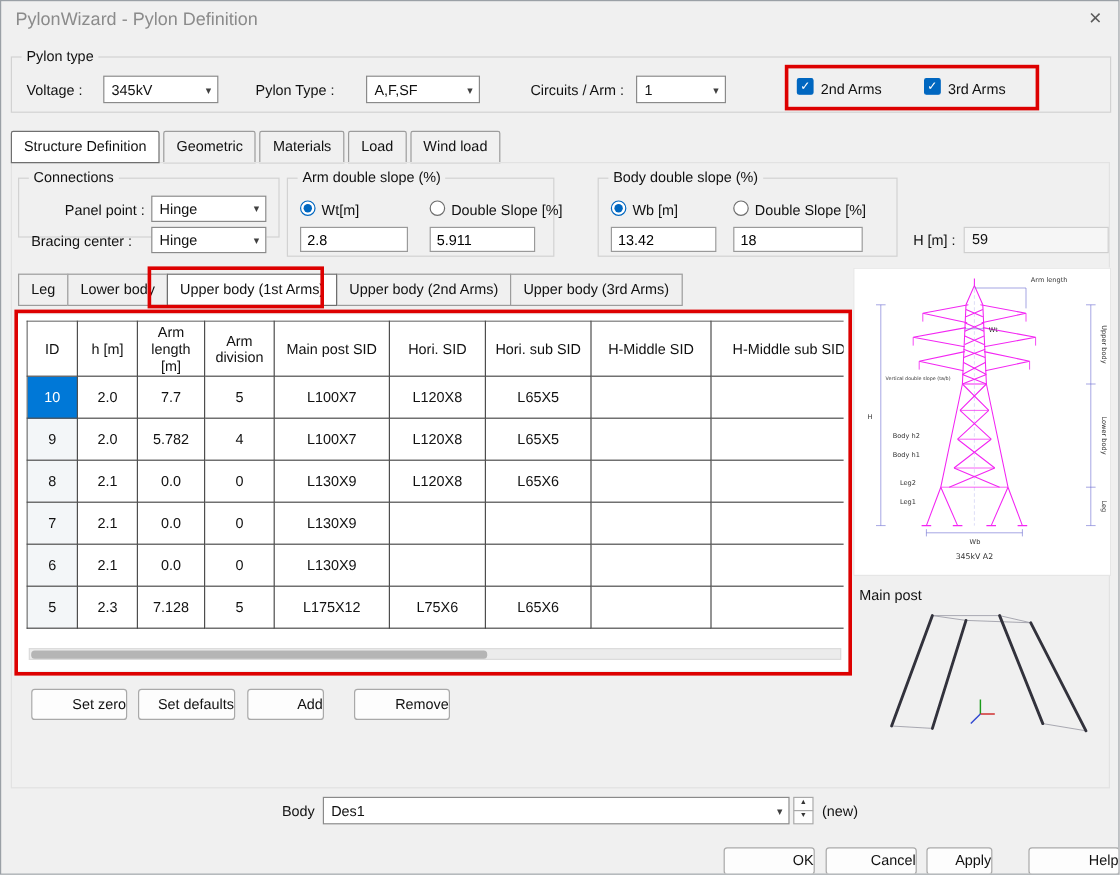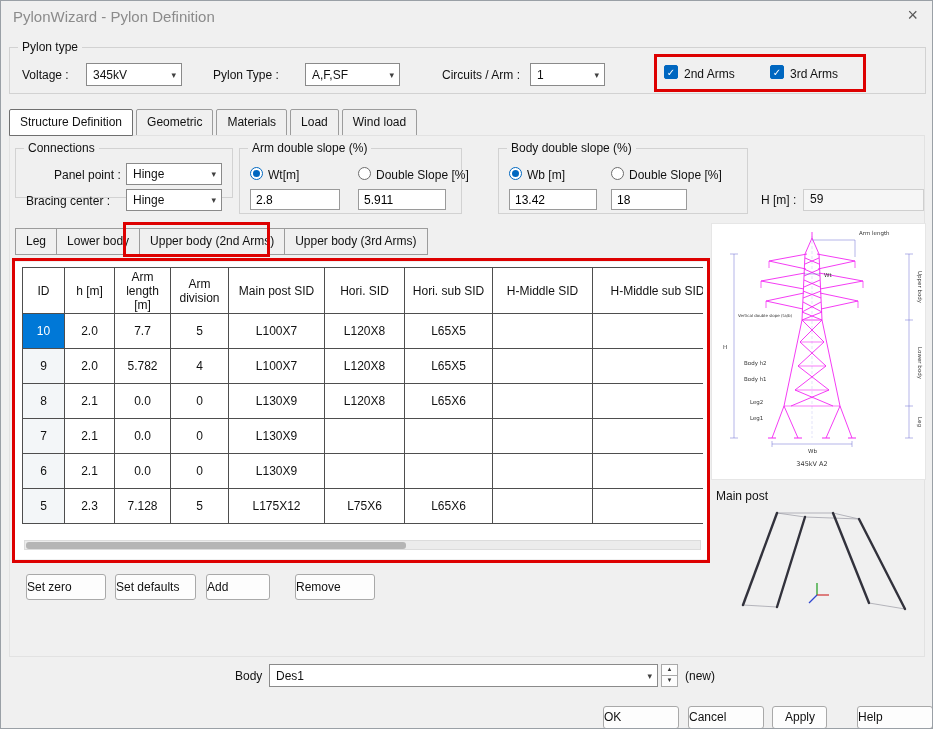--- a/index.html
+++ b/index.html
@@ -49,21 +49,21 @@
   table.grid { border-collapse:collapse; table-layout:fixed; width:700px; }
   .grid th { height:46px; border:1px solid #4e4e4e; background:#fff; font-weight:400; font-size:12px; padding:0 2px; }
   .grid td { height:35px; border:1px solid #4e4e4e; background:#fff; text-align:center; font-size:12px; }
   .grid td.idcell { background:#f3f6f8; }
   .grid td.idcell.sel { background:#0078d7; color:#fff; }
 
   .hscroll { position:absolute; height:10px; background:#ececec; border:1px solid #dcdcdc; }
   .hthumb { position:absolute; left:1px; top:1px; height:7px; background:#b5b5b5; border-radius:3px; }
 
   .btn { position:absolute; background:#fdfdfd; border:1px solid #a9a9a9; border-radius:3px;
-         font-size:12px; text-align:left; cursor:default; font-family:"Liberation Sans",sans-serif; }
+         font-size:12px; text-align:right; cursor:default; font-family:"Liberation Sans",sans-serif; }
   .btn.mid { height:26px; line-height:24px; }
   .btn.ftr { height:23px; line-height:21px; }
 
   .spin { position:absolute; width:17px; height:23px; display:flex; flex-direction:column; }
   .spin > div { flex:1; border:1px solid #a9a9a9; background:#fdfdfd; font-size:6px; line-height:9px;
                 text-align:center; color:#333; }
   .spin > div:last-child { margin-top:-1px; }
 
   .towerbox { position:absolute; background:#fff; border:1px solid #e6e6e6; }
   svg text { font-family:"DejaVu Sans", sans-serif; }
@@ -142,29 +142,30 @@
     <input class="tinput" style="left: 118px; top: 40px; width: 88px;" value="5.911">
   </div>
 
   <div class="group" style="left:497px;top:147px;width:250px;height:66px;">
     <span class="glabel">Body double slope (%)</span>
     <span class="radio on" style="left:10px;top:18px;"></span>
     <span class="label" style="left:28px;top:19px;">Wb [m]</span>
     <span class="radio" style="left:112px;top:18px;"></span>
     <span class="label" style="left:130px;top:19px;">Double Slope [%]</span>
     <input class="tinput" style="left: 10px; top: 40px; width: 88px;" value="13.42">
-    <input class="tinput" style="left: 112px; top: 40px; width: 76px;" value="18">
+    <input class="tinput" style="left: 112px; top: 40px; width: 108px;" value="18">
   </div>
 
   <span class="label" style="left:760px;top:192px;">H [m] :</span>
   <div class="grayfield" style="left:802px;top:188px;width:121px;">59</div>
 
   <div class="tabrow tabrow2" style="left:14px;top:227px;">
     <div class="tab">Leg</div>
     <div class="tab">Lower body</div>
+    <div class="tab active">Upper body (1st Arms)</div>
     <div class="tab">Upper body (2nd Arms)</div>
     <div class="tab">Upper body (3rd Arms)</div>
   </div>
   <div class="redbox" style="left:122px;top:221px;width:147px;height:35px;"></div>
 
   <div class="whitepanel" style="left:14px;top:261px;width:692px;height:297px;"></div>
   <div class="gridwrap" style="left:21px;top:266px;width:681px;height:258px;">
     <table class="grid">
       <colgroup>
         <col style="width:42px">

